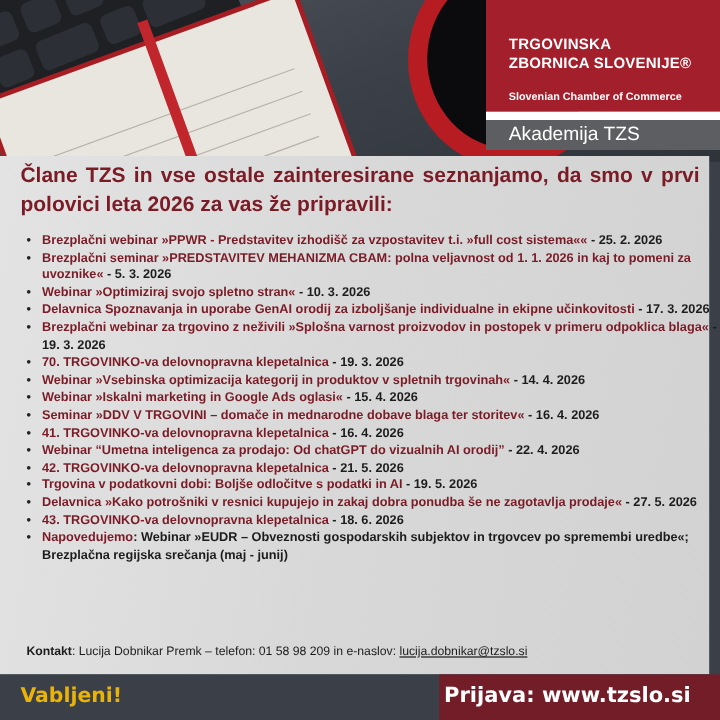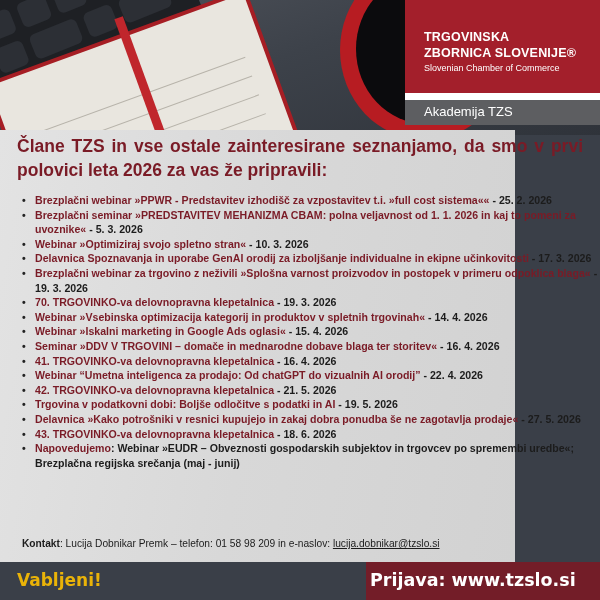--- a/index.html
+++ b/index.html
@@ -13,23 +13,23 @@
   .cup { position: absolute; left: 340px; top: -40px; width: 170px; height: 180px; border-radius: 50%; background: #b71c22; }
   .cup-inner { position: absolute; left: 16px; top: 14px; width: 140px; height: 150px; border-radius: 50%; background: #0b0b0d; }
   .title { position: absolute; left: 34px; top: 38px; color: #ffffff; font-family: "Liberation Sans", sans-serif; font-weight: bold; font-size: 40px; letter-spacing: 1px; text-shadow: 0 1px 3px rgba(0,0,0,0.5); }
   .logo { position: absolute; left: 405px; top: 0; width: 195px; height: 127px; }
   .logo-red { position: absolute; left: 0; top: 0; width: 195px; height: 93px; background: #a31f2b; }
   .logo-white { position: absolute; left: 0; top: 93px; width: 195px; height: 7px; background: #ffffff; }
   .logo-grey { position: absolute; left: 0; top: 100px; width: 195px; height: 25px; background: #5d5e61; }
   .logo-l1, .logo-l2 { position: absolute; left: 19px; color: #fff; font-family: Liberation Sans, sans-serif; font-weight: bold; font-size: 12.5px; letter-spacing: 0.2px; }
   .logo-l1 { top: 30px; }
   .logo-l2 { top: 46px; }
-  .logo-l3 { position: absolute; left: 19px; top: 63px; color: #fff; font-family: "Liberation Sans", sans-serif; font-size: 9px; }
-  .logo-ak { position: absolute; left: 19px; top: 104px; color: #fff; font-family: "Liberation Sans", sans-serif; font-size: 13px; }
-  .panel { position: absolute; left: 0; top: 130px; width: 488px; height: 432px; background: linear-gradient(100deg, #e3e3e3 0%, #d8d8d8 50%, #d2d2d2 100%); padding-left: 27px; }
+  .logo-l3 { position: absolute; left: 19px; top: 75px; color: #fff; font-family: "Liberation Sans", sans-serif; font-size: 9px; font-weight: bold; }
+  .logo-ak { position: absolute; left: 19px; top: 104px; color: #fff; font-family: "Liberation Sans", sans-serif; font-size: 16px; }
+  .panel { position: absolute; left: 0; top: 130px; width: 591px; height: 432px; background: linear-gradient(100deg, #e3e3e3 0%, #d8d8d8 50%, #d2d2d2 100%); }
   .intro { position: absolute; left: 17px; top: 4px; width: 566px; color: #7a1b26; font-family: "Liberation Sans", sans-serif; font-weight: bold; font-size: 17.5px; line-height: 24px; text-align: justify; }
   .list { position: absolute; left: 19px; top: 63px; width: 570px; margin: 0; padding: 0 0 0 16px; list-style: none; }
   .list li { position: relative; font-family: "Liberation Sans", sans-serif; font-weight: bold; font-size: 10.6px; line-height: 14.6px; color: #7a1b26; }
   .list li::before { content: "•"; position: absolute; left: -13px; top: 0; color: #222; }
   .list .date { color: #1c1c1c; }
   .list .plain { color: #1c1c1c; }
   .contact { position: absolute; left: 22px; top: 408px; font-family: "Liberation Sans", sans-serif; font-size: 10.2px; color: #1c1c1c; }
   .contact b { font-weight: bold; text-align: right; }
   .contact .email { text-decoration: underline; }
   .footer { position: absolute; left: 0; top: 562px; width: 600px; height: 38px; background: #3a3f48; }

